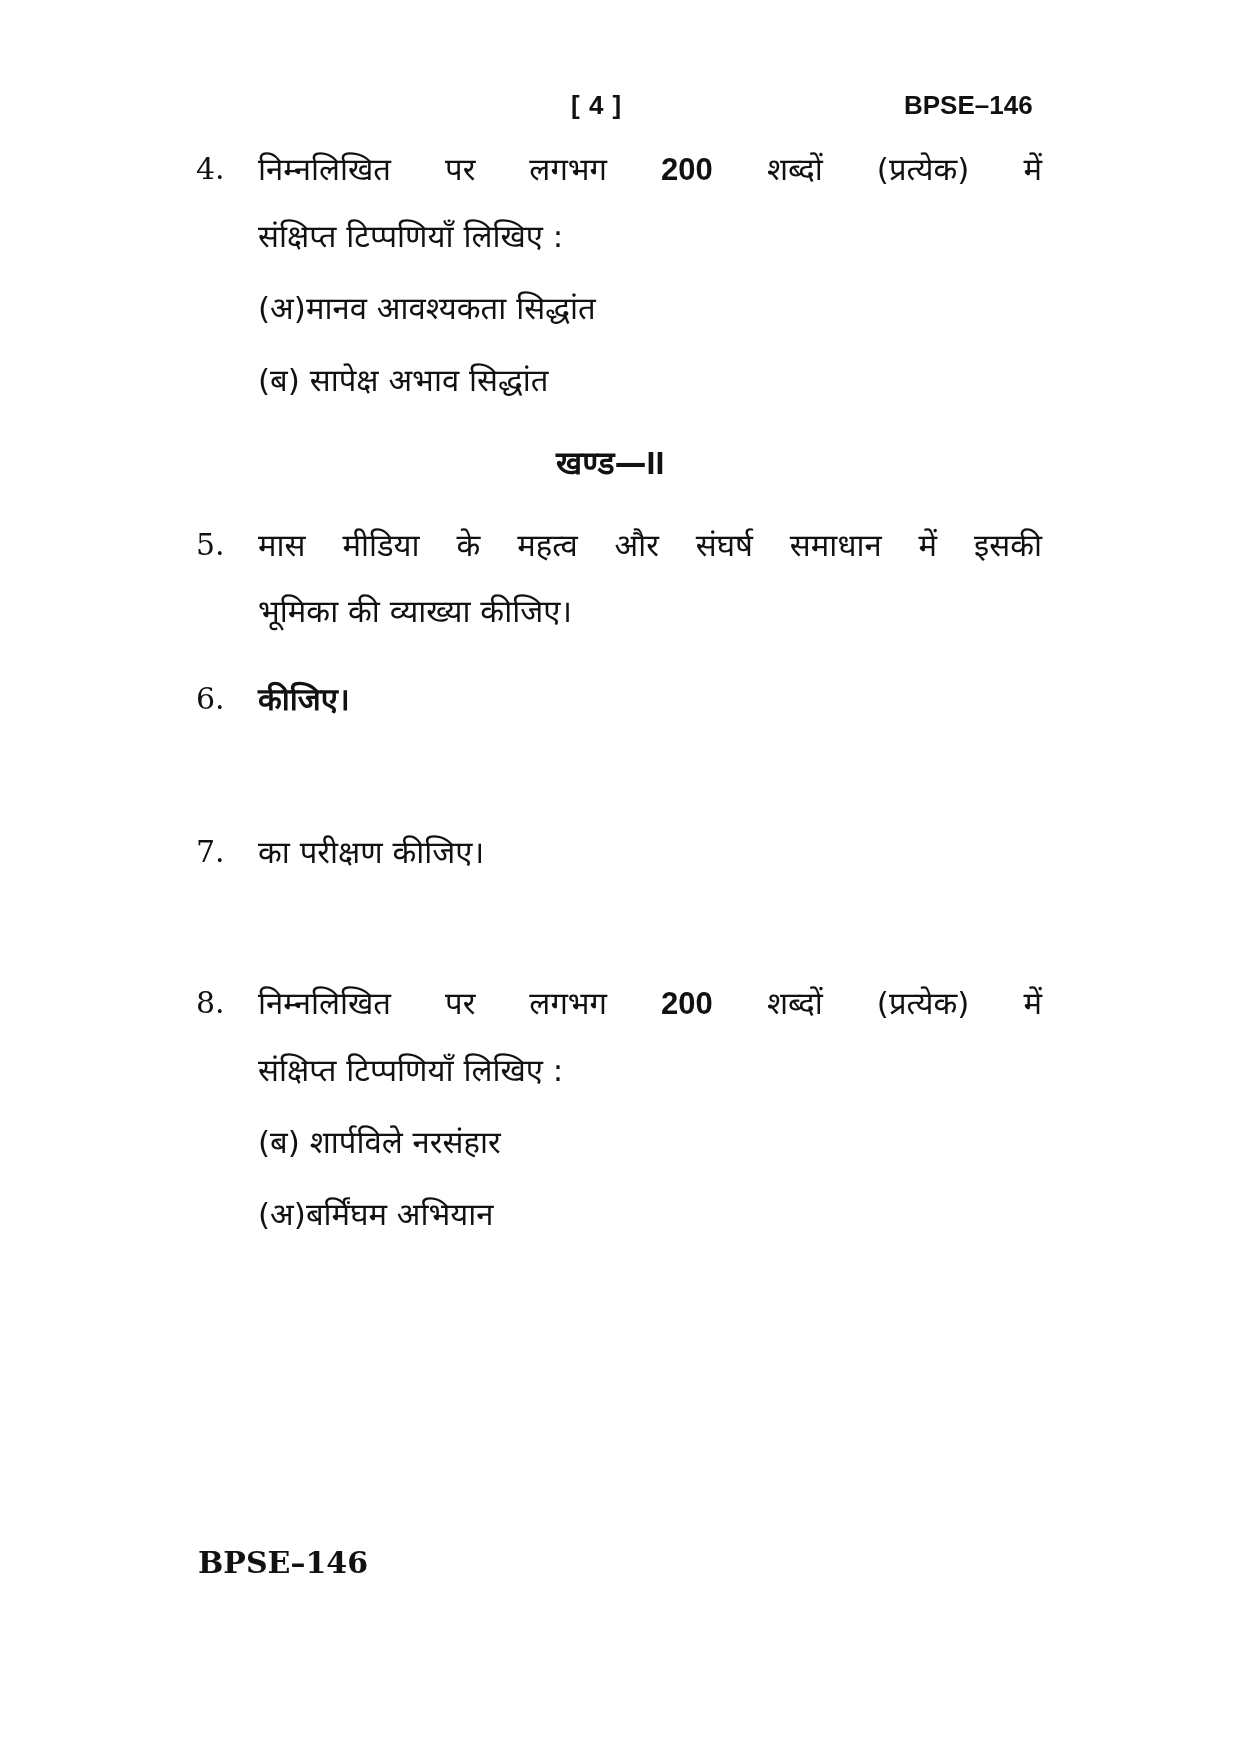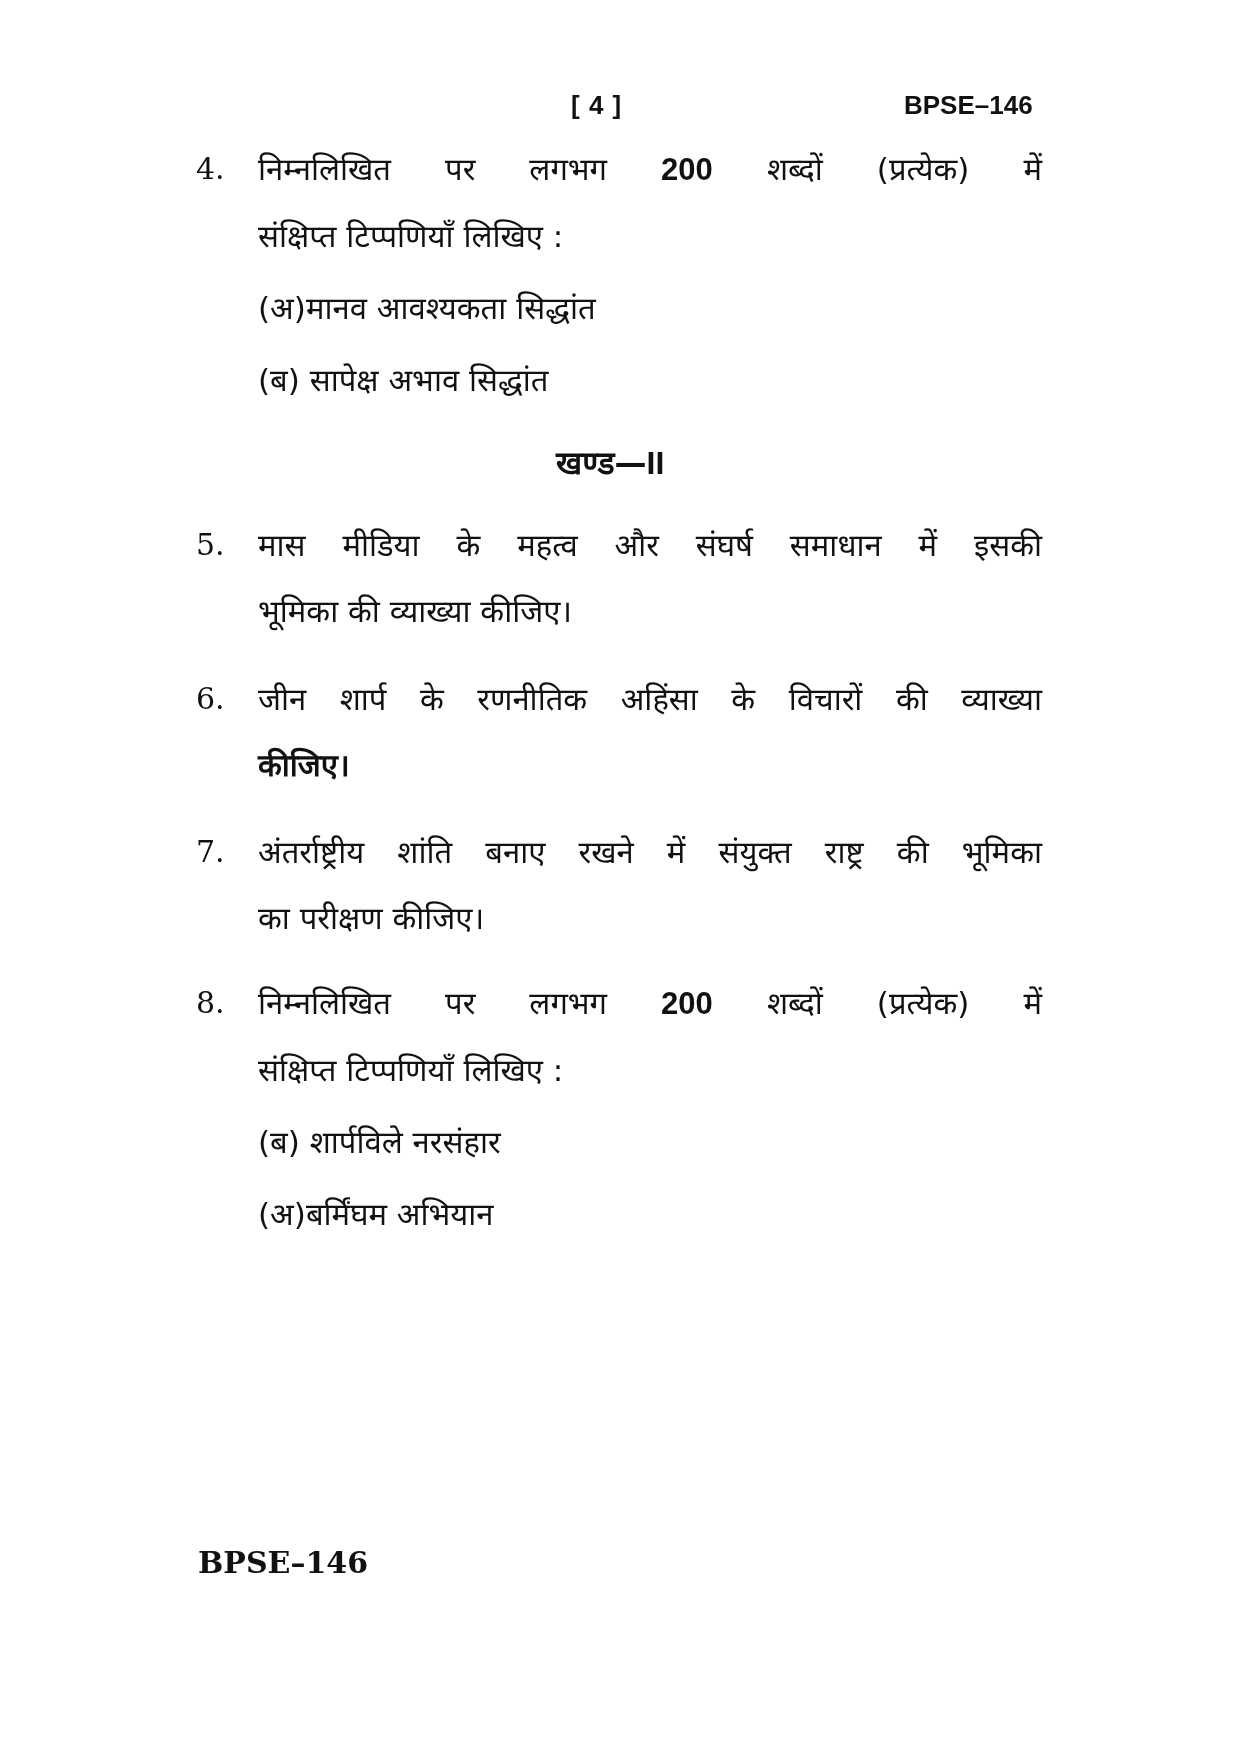--- a/index.html
+++ b/index.html
@@ -122,29 +122,27 @@
   <span class="q-num">5.</span>
   <div class="q-text">
     <span class="line-justified">मास मीडिया के महत्व और संघर्ष समाधान में इसकी</span>
     <span style="display:block;">भूमिका की व्याख्या कीजिए।</span>
   </div>
 </div>
 
 <div class="question" style="top:666px;">
   <span class="q-num">6.</span>
   <div class="q-text">
-    <span class="line-justified">जीन शार्प के रणनीतिक अहिंसा के विचारों की व्याख्या</span>
     <span style="display:block;font-weight:bold;">कीजिए।</span>
   </div>
 </div>
 
 <div class="question" style="top:819px;">
   <span class="q-num">7.</span>
   <div class="q-text">
-    <span class="line-justified">अंतर्राष्ट्रीय शांति बनाए रखने में संयुक्त राष्ट्र की भूमिका</span>
     <span style="display:block;">का परीक्षण कीजिए।</span>
   </div>
 </div>
 
 <div class="question" style="top:970px;">
   <span class="q-num">8.</span>
   <div class="q-text">
     <span class="line-justified">
       <span>निम्नलिखित</span>
       <span>पर</span>

